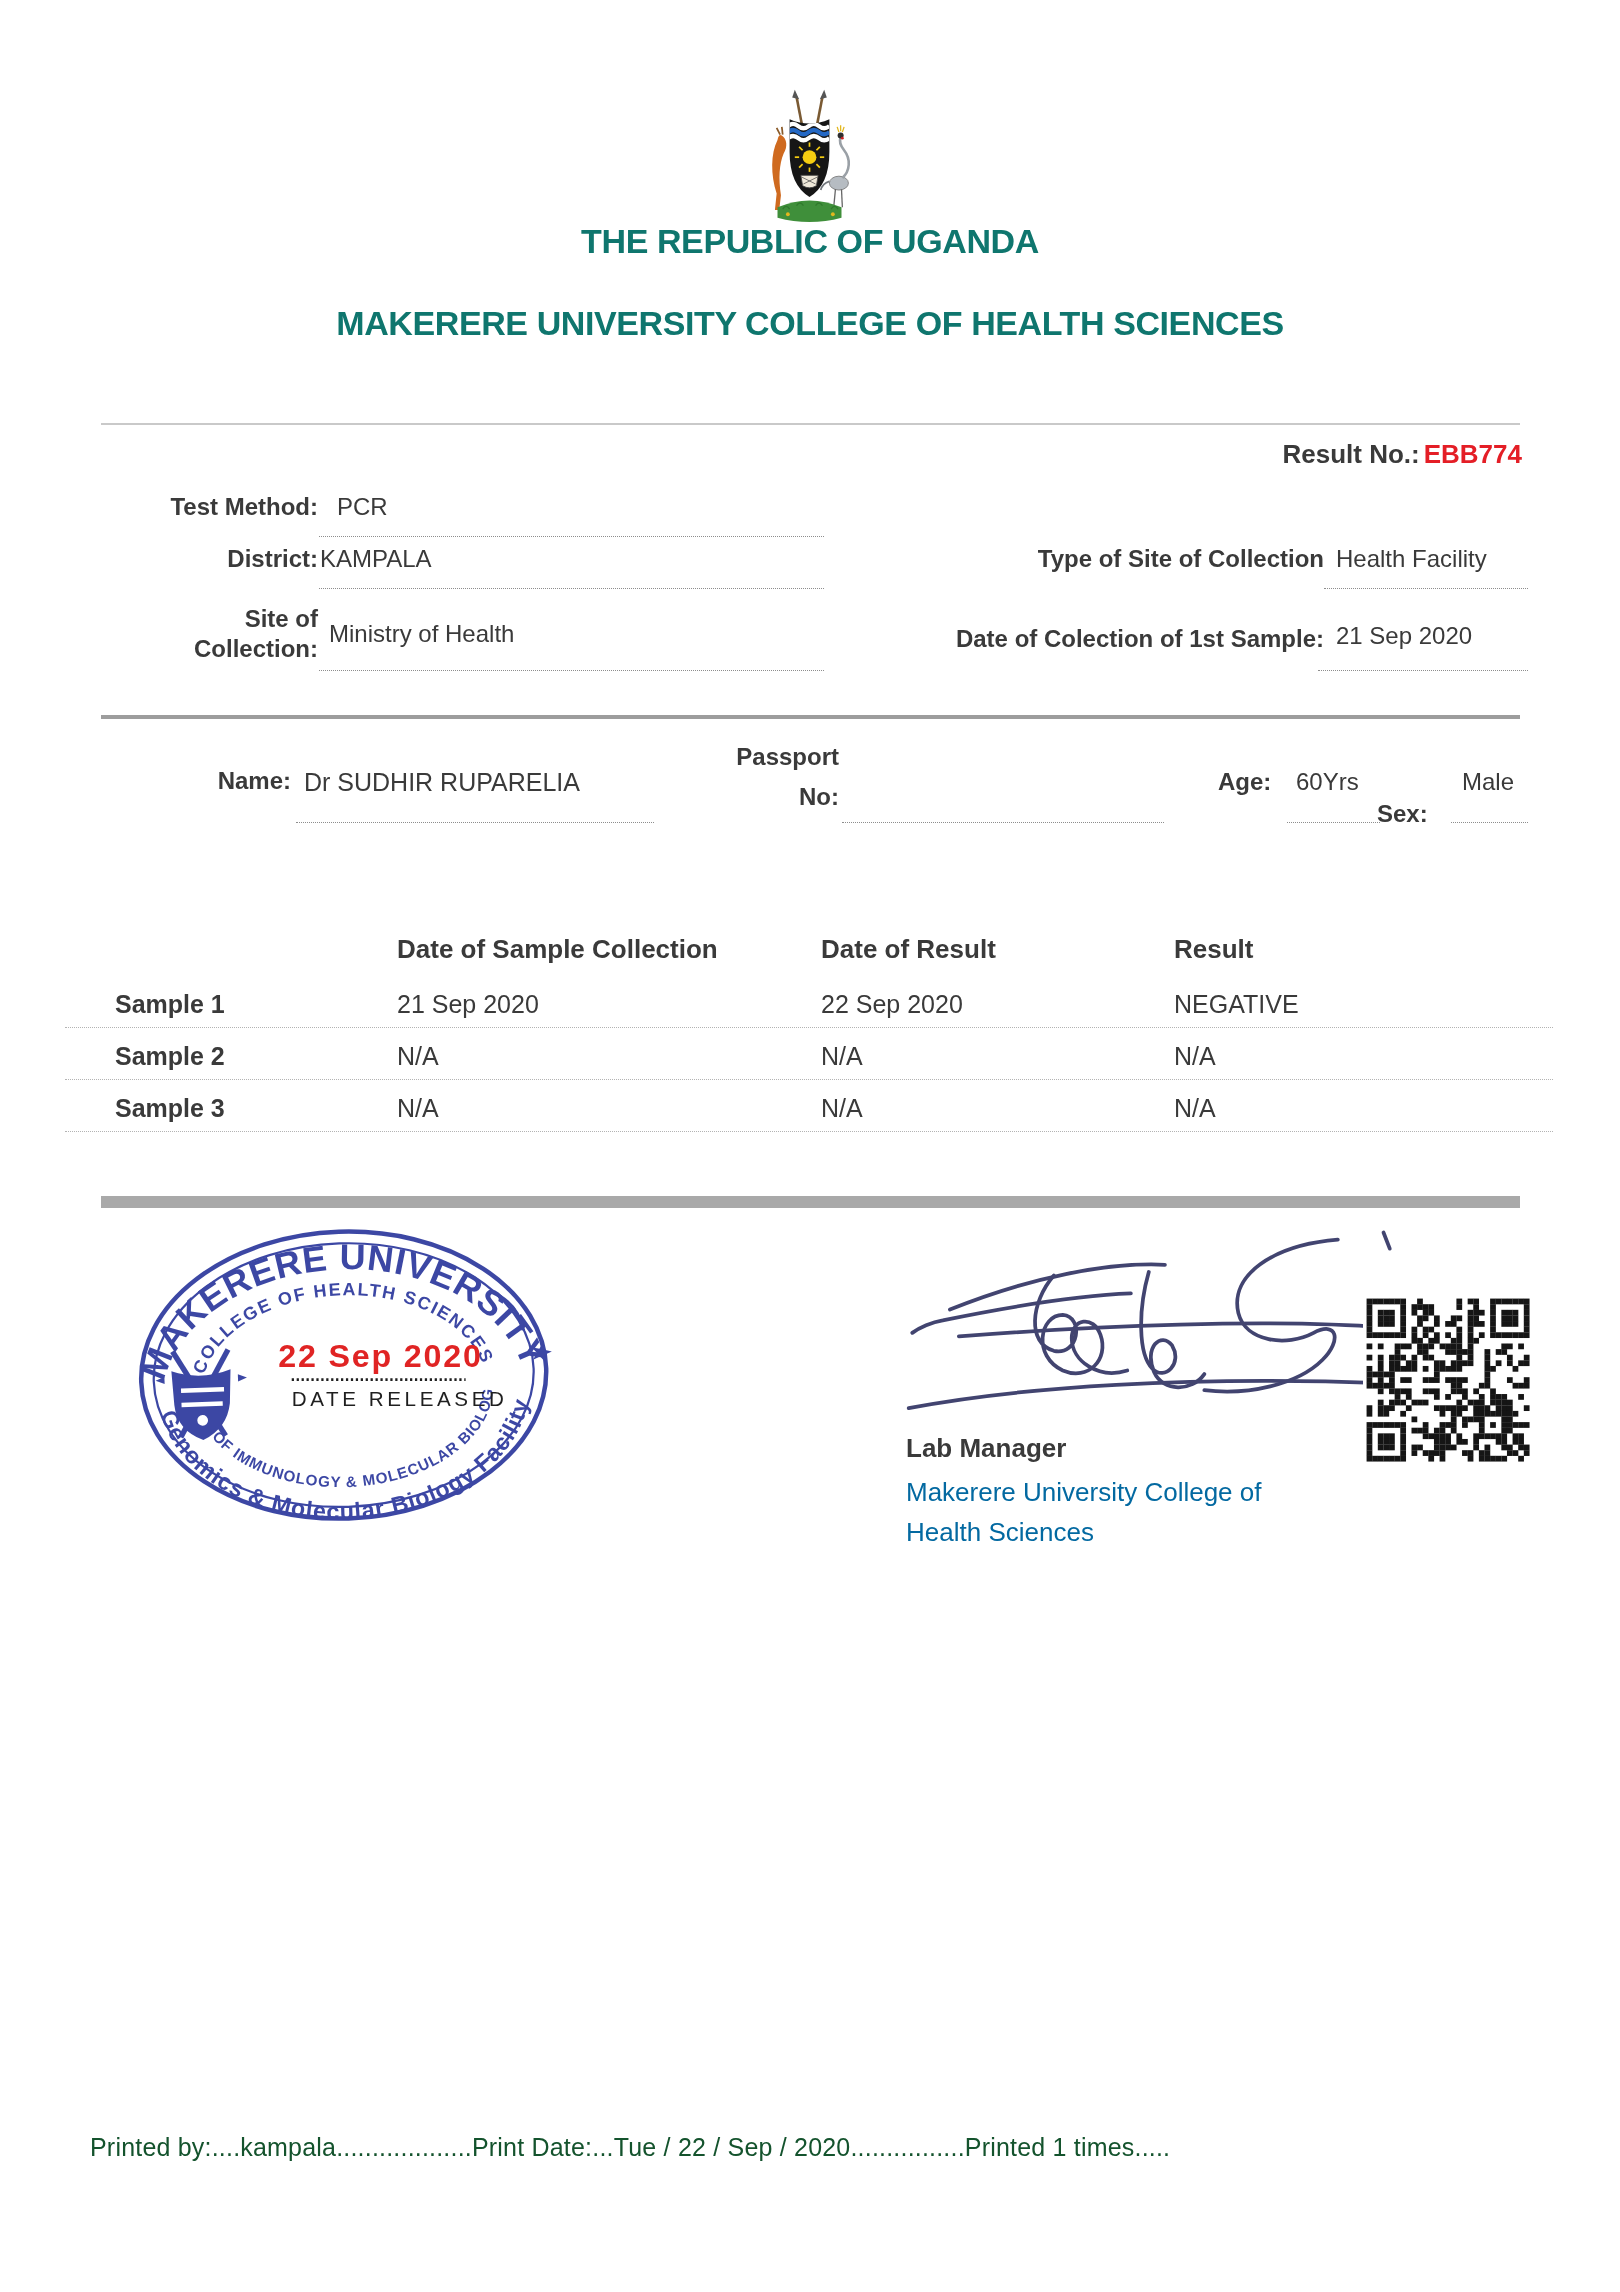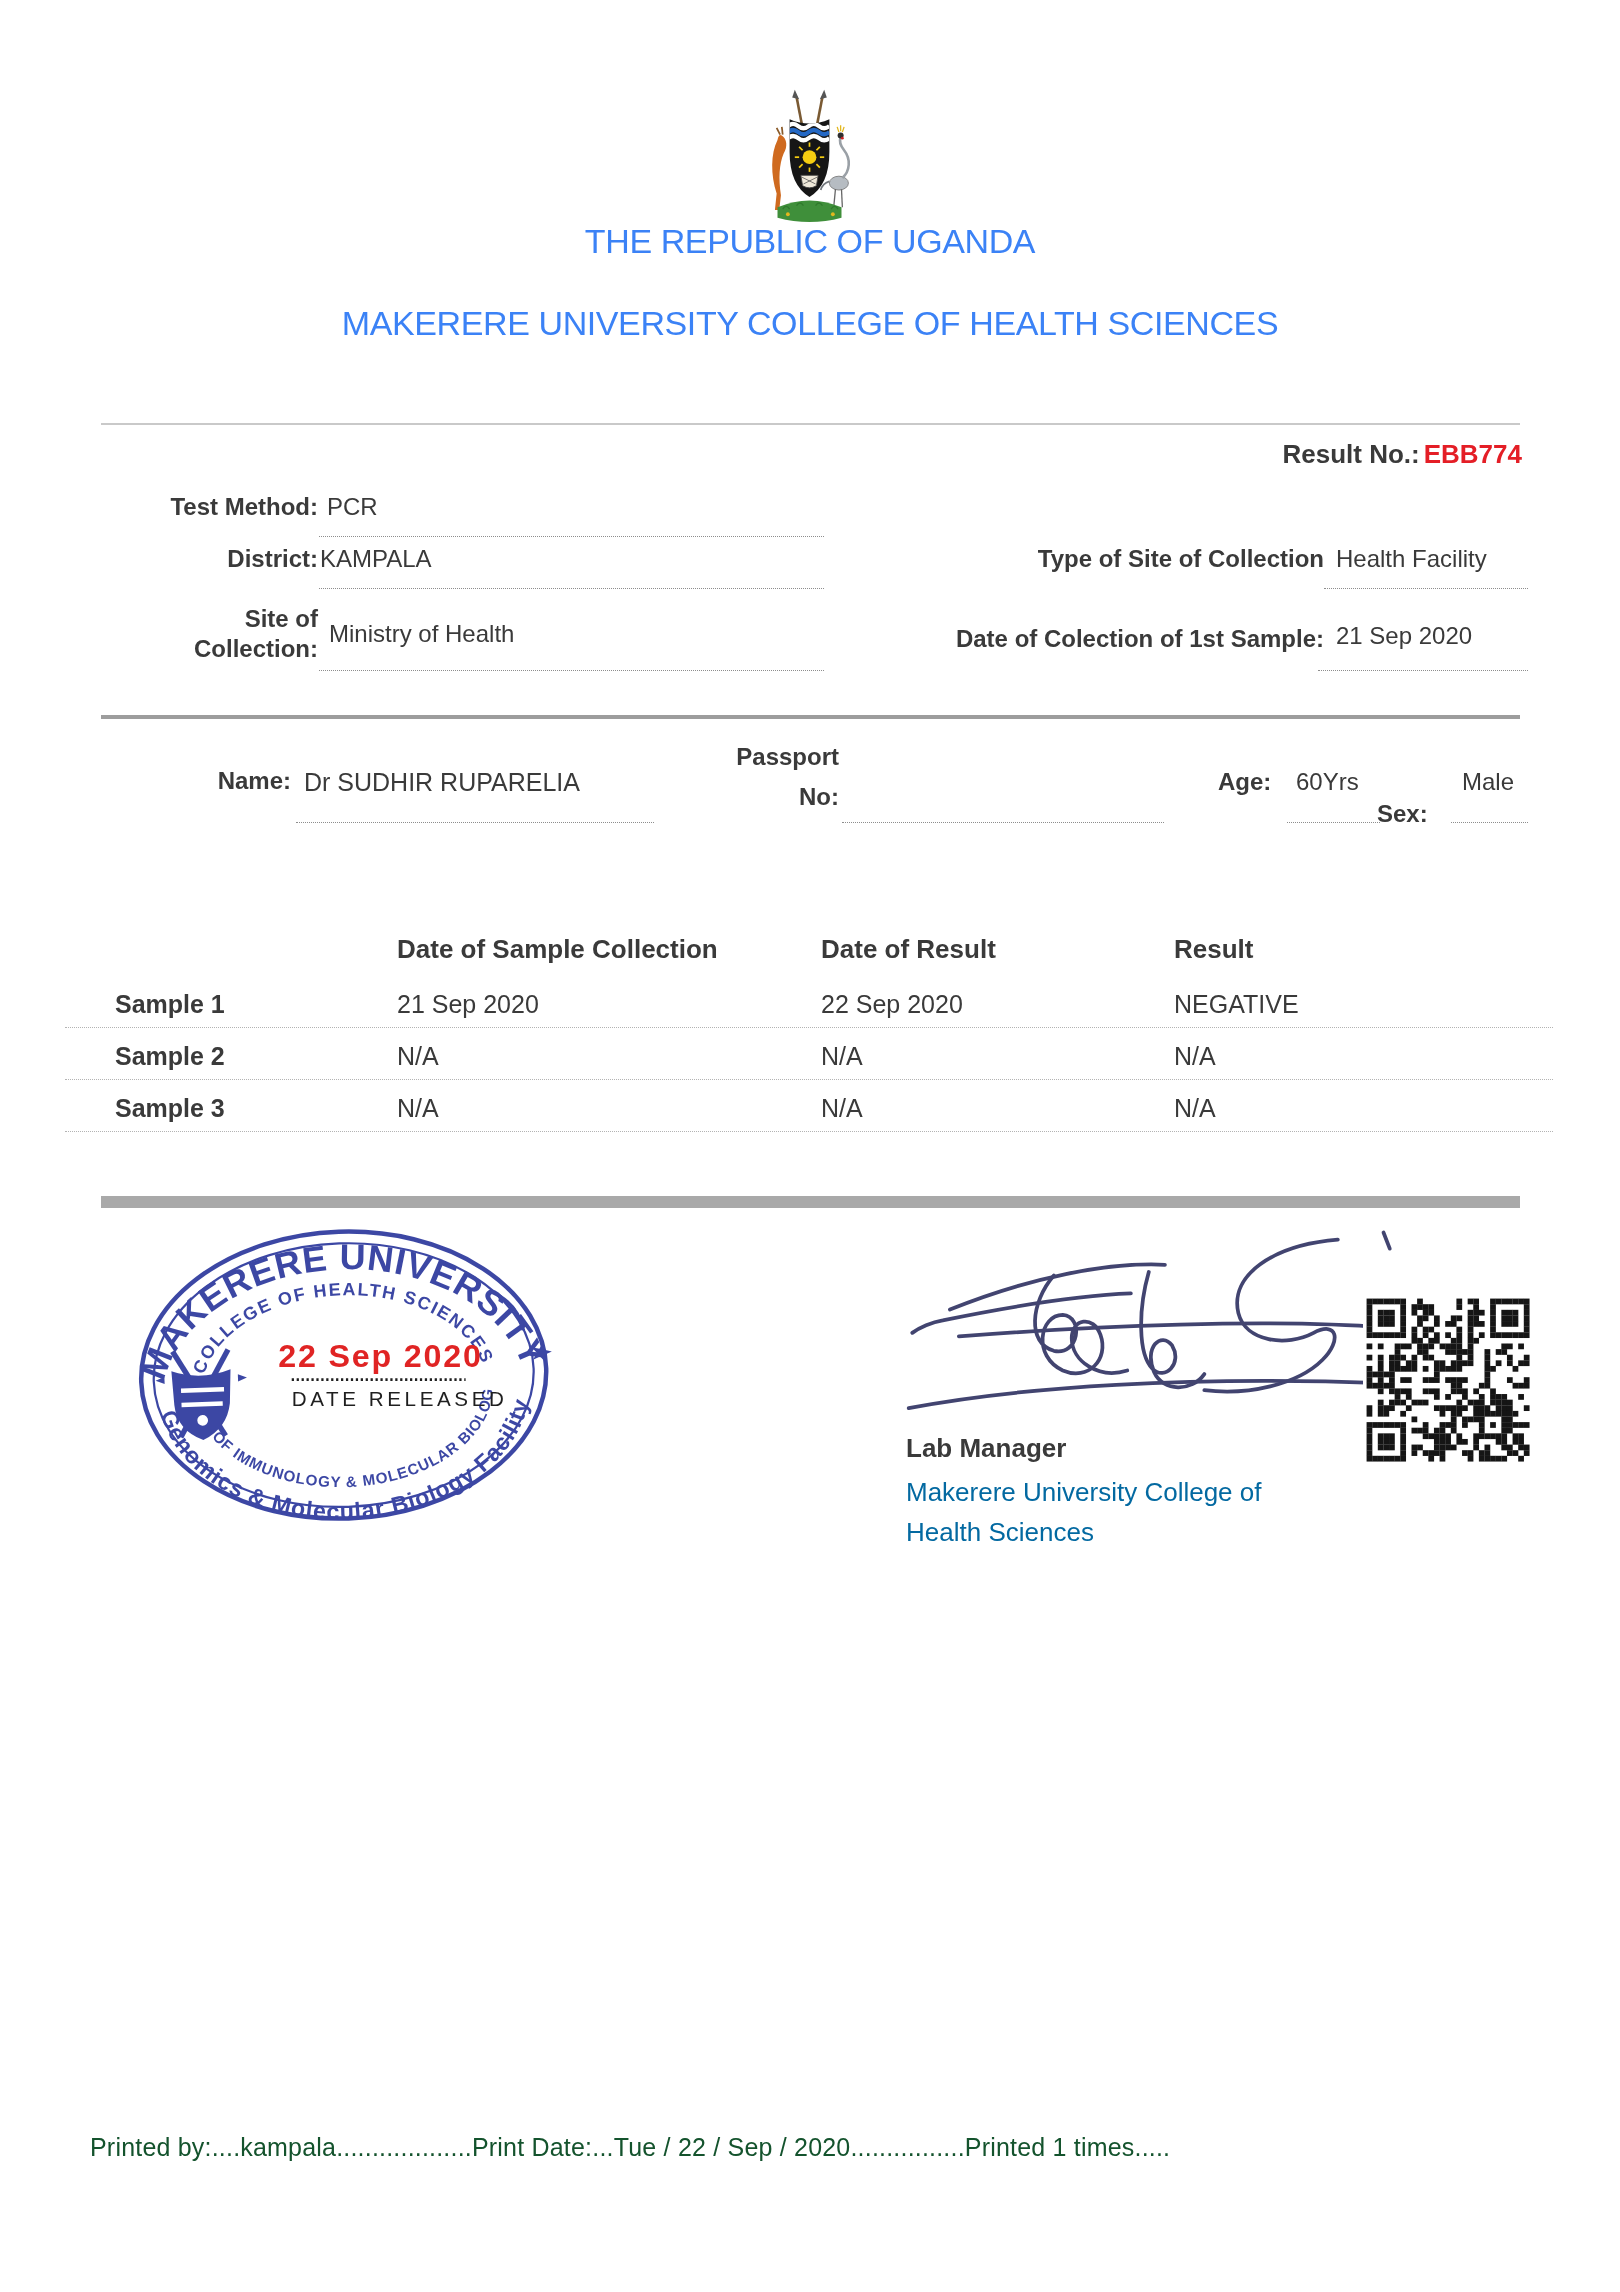--- a/index.html
+++ b/index.html
@@ -1,21 +1,21 @@
 <!DOCTYPE html>
 <html style="font-size:14.3px"><head>
 <meta charset="utf-8">
 <style>
   html,body{margin:0;padding:0;background:#ffffff;}
   .page{position:relative;width:1620px;height:2293px;background:#ffffff;
         font-family:"Liberation Sans",sans-serif;color:#3a3a3a;overflow:hidden;}
   .abs{position:absolute;}
   .ctr{left:0;right:0;text-align:center;}
   .r{text-align:right;}
-  .hdr{font-size:34px;font-weight:400;letter-spacing:-0.4px;color:#3b82f6;line-height:1;}
+  .hdr{font-size:34px;font-weight:700;letter-spacing:-0.4px;color:#0f766e;line-height:1;}
   .title{font-size:30px;letter-spacing:-0.3px;color:#3d3d3d;line-height:1;}
   .resno-l{font-size:26px;font-weight:700;}
   .resno-v{font-size:26px;font-weight:700;color:#e41e26;}
   .f-label{font-size:24px;font-weight:700;line-height:1.2;}
   .f-value{font-size:24px;line-height:1.2;}
   .th{font-size:26px;font-weight:700;}
   .td{font-size:25px;}
   .rowlbl{font-size:25px;font-weight:700;}
   .hline{background:#c9c9c9;height:1.8px;}
   .hline2{background:#9d9d9d;height:3.6px;}
@@ -87,21 +87,21 @@
   <div class="abs ctr hdr" style="top:306px;">MAKERERE UNIVERSITY COLLEGE OF HEALTH SCIENCES</div>
 
   <div class="abs hline" style="left:101px;top:423px;width:1419px;"></div>
 
   <div class="abs" style="left:0;width:1522px;top:439px;text-align:right;">
     <span class="resno-l">Result No.:</span>
     <span class="resno-v">EBB774</span>
   </div>
 
   <div class="abs f-label r" style="left:0;width:318px;top:493px;">Test Method:</div>
-  <div class="abs f-value" style="left:327px;top:493px;">PCR</div>
+  <div class="abs f-value" style="left:337px;top:493px;">PCR</div>
   <div class="abs dotu" style="left:319px;top:536px;width:505px;"></div>
 
   <div class="abs f-label r" style="left:0;width:318px;top:545px;">District:</div>
   <div class="abs f-value" style="left:320px;top:545px;">KAMPALA</div>
   <div class="abs dotu" style="left:319px;top:588px;width:505px;"></div>
   <div class="abs f-label r" style="left:896px;width:428px;top:545px;">Type of Site of Collection</div>
   <div class="abs f-value" style="left:1336px;top:545px;">Health Facility</div>
   <div class="abs dotu" style="left:1324px;top:588px;width:204px;"></div>
 
   <div class="abs f-label r" style="left:0;width:318px;top:605px;">Site of</div>

